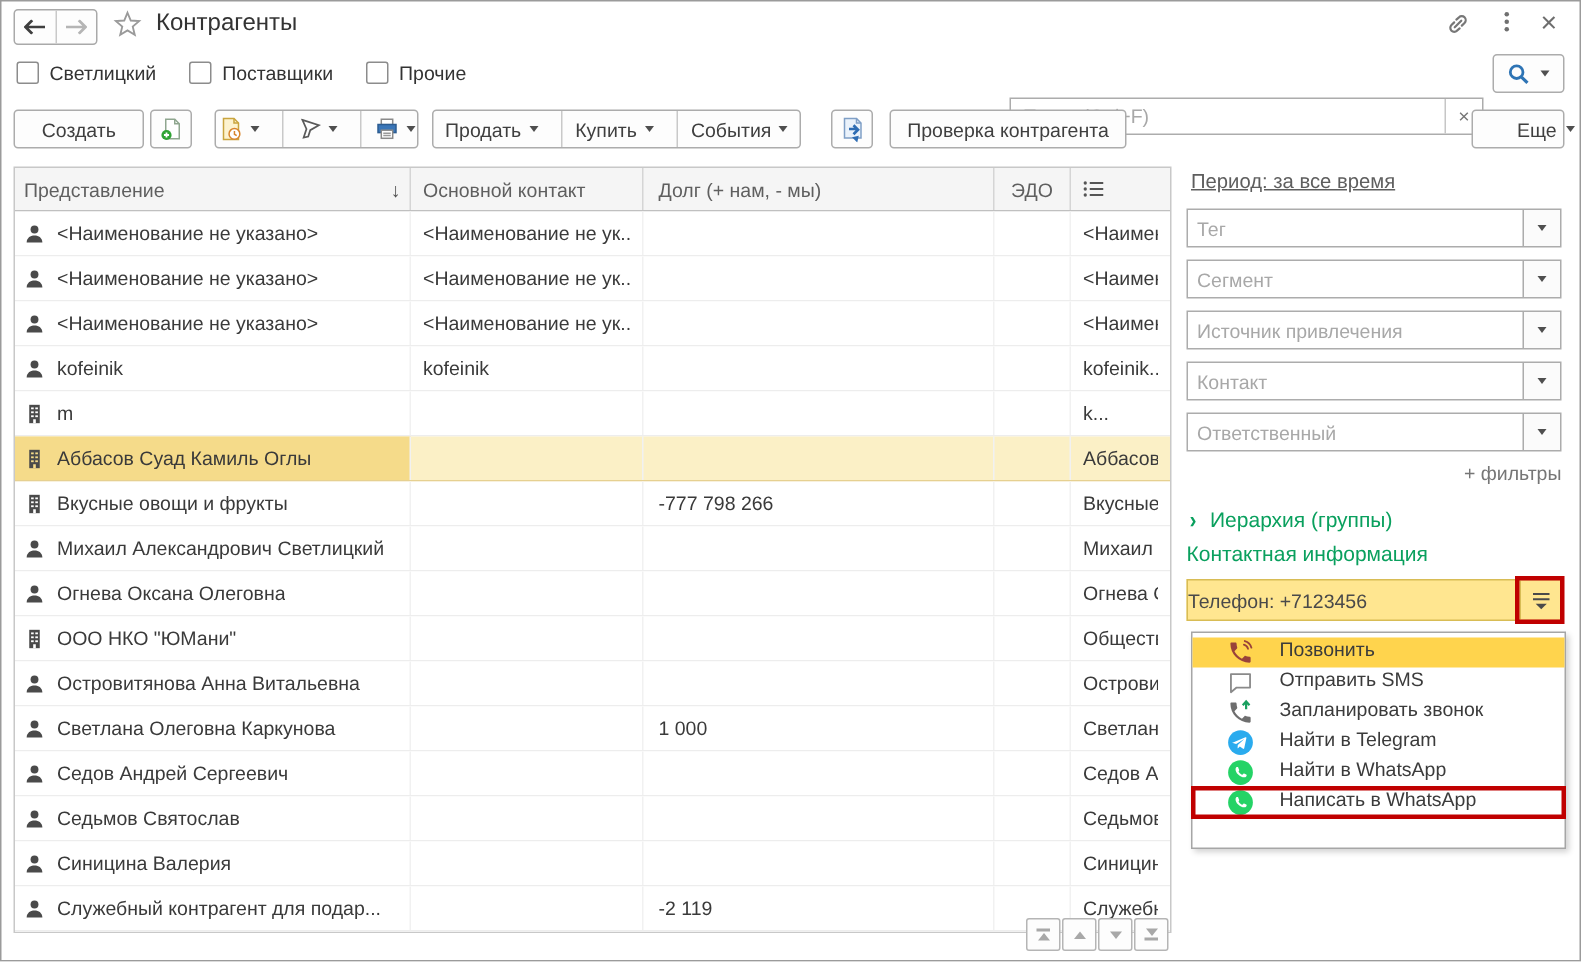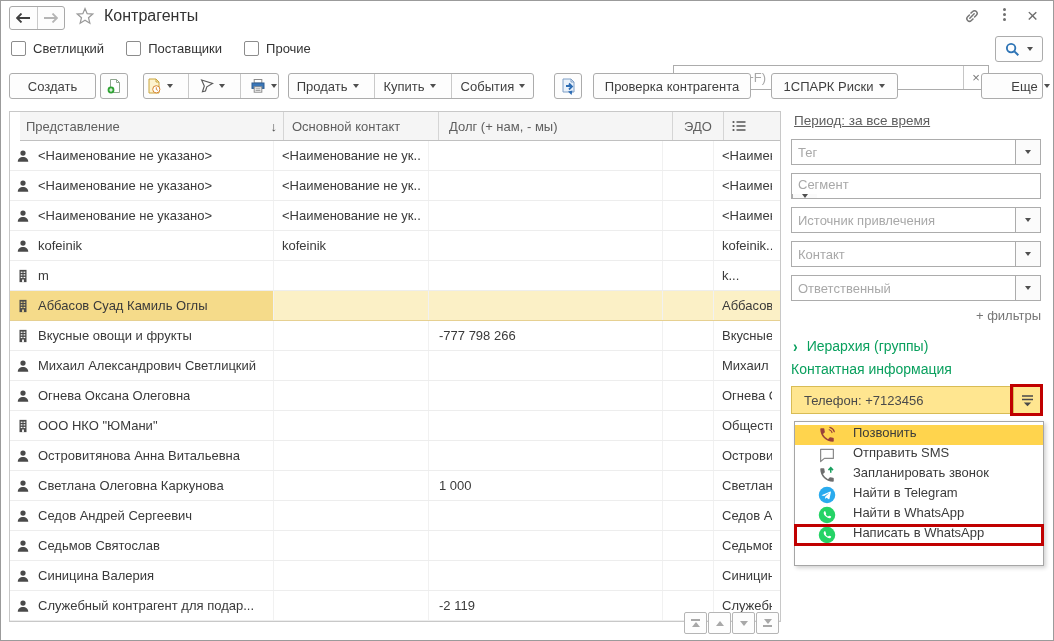--- a/index.html
+++ b/index.html
@@ -28,21 +28,21 @@
 
   
   .btn{position:absolute;top:72px;height:26px;background:#fdfdfd;border:1px solid #acacac;border-radius:3px;font-size:13px;color:#3f3f3f;display:flex;align-items:center;justify-content:center;gap:6px;box-sizing:border-box;cursor:pointer;}
   .caret{width:0;height:0;border-left:3.5px solid transparent;border-right:3.5px solid transparent;border-top:4px solid #4f4f4f;}
   .seg{display:flex;align-items:center;justify-content:center;gap:5px;height:100%;padding:0 9px;cursor:pointer;}
   .seg + .seg{border-left:1px solid #c9c9c9;}
   .btn.group{padding:0;}
 
   
   .table{position:absolute;left:8px;top:110px;width:770px;border:1px solid #c8c8c8;box-sizing:content-box;background:#fff;}
-  .thead{display:flex;height:28px;background:#f5f5f5;border-bottom:1px solid #c0c0c0;color:#5f5f5f;font-size:13px;margin-left:10px;}
+  .thead{display:flex;height:28px;background:#f5f5f5;border-bottom:1px solid #c0c0c0;color:#5f5f5f;font-size:13px;}
   .thead .cell{display:flex;align-items:center;border-right:1px solid #d5d5d5;box-sizing:border-box;padding:0 8px;cursor:pointer;}
   .thead .cell:last-child{border-right:none;}
   .trow{display:flex;height:29px;border-bottom:1px solid #ededed;font-size:13px;color:#3a3a3a;background:#fff;cursor:pointer;}
   .trow .cell{display:flex;align-items:center;border-right:1px solid #f1f1f1;box-sizing:border-box;white-space:nowrap;overflow:hidden;}
   .trow .cell:last-child{border-right:none;}
   .c1{width:264px;}.c2{width:155px;}.c3{width:234px;}.c4{width:51px;}.c5{width:66px;flex:1;}
   .cell.c1{padding:0 6px;}
   .cell.c2,.cell.c5{padding:0 8px;}
   .cell.c3{padding:0 10px;}
   .thead .c4{justify-content:center;padding:0;}
@@ -65,21 +65,21 @@
   .combo{position:absolute;left:790px;width:250px;height:26px;border:1px solid #acacac;background:#fff;display:flex;box-sizing:border-box;}
   .combo input{flex:1;border:none;outline:none;font-size:13px;color:#3f3f3f;padding:0 6px;font-family:inherit;background:transparent;min-width:0;}
   .combo input::placeholder{color:#a8a8a8;}
   .combo-btn{width:24px;border-left:1px solid #acacac;display:flex;align-items:center;justify-content:center;background:#fbfbfb;cursor:pointer;flex:none;}
   .morefilters{position:absolute;left:790px;top:307px;width:250px;text-align:right;font-size:13px;color:#767676;cursor:pointer;}
   .hierarchy{position:absolute;left:792px;top:337px;display:flex;align-items:center;gap:9px;cursor:pointer;}
   .chev{color:#0aa05e;font-size:14px;font-weight:bold;transform:scaleY(1.15);}
   .green-h{color:#0aa05e;font-size:14px;}
   .contact-title{position:absolute;left:790px;top:360px;}
   .phone-combo{position:absolute;left:790px;top:385px;width:250px;height:28px;border:1px solid #d8bc55;background:#ffe690;display:flex;box-sizing:border-box;}
-  .phone-combo input{flex:1;border:none;outline:none;background:transparent;font-size:13px;color:#4a4a4a;padding:0 12px;font-family:inherit;min-width:0;}
+  .phone-combo input{flex:1;border:none;outline:none;background:transparent;font-size:13px;color:#4a4a4a;padding:0 0;font-family:inherit;min-width:0;}
   .phone-btn{width:26px;border-left:1px solid #d8bc55;display:flex;align-items:center;justify-content:center;cursor:pointer;outline:3px solid #c00000;outline-offset:0px;background:#ffe690;flex:none;}
 
   
   .menu{position:absolute;left:793px;top:420px;width:250px;background:#fff;border:1px solid #a6a6a6;box-shadow:2px 2px 4px rgba(0,0,0,.18);padding:3px 0 20px 0;box-sizing:border-box;z-index:5;}
   .menu-item{height:20px;display:flex;align-items:flex-start;padding-left:22px;gap:17px;font-size:13px;color:#3b3b3b;cursor:pointer;}
   .menu-item.highlighted{background:#ffd44d;}
   .menu-item.annotated{outline:3px solid #c00000;outline-offset:-2px;}
   .mi-ico{width:19px;height:19px;display:flex;align-items:center;justify-content:center;flex:none;}
 </style>
 </head>
@@ -210,24 +210,20 @@
         <path d="M11 1v3h3" fill="none" stroke="#7f9fc6"></path>
         <path d="M6 8h5.5M9 5.5L12 8.5 9 11.5" stroke="#2e6db4" stroke-width="1.8" fill="none"></path>
         <path d="M8 13.5l4.5-1-1 4.5z" fill="#2e6db4"></path>
       </svg>
   </div>
 
   <div class="btn" style="left:592px;width:158px;">
     <span>Проверка контрагента</span>
   </div>
 
-  <div class="btn" style="left:770px;width:127px;">
-    <span>1СПАРК Риски</span>
-    <span class="caret"></span>
-  </div>
 
   <div class="btn" style="left:980px;width:62px;padding-left:37px;">
     <span>Еще</span>
     <span class="caret"></span>
   </div>
 
   <div class="table">
     <div class="thead">
       <div class="cell c1">
         <span>Представление</span>
@@ -644,21 +640,21 @@
   </div>
 
   <div class="period">Период: за все время</div>
 
   <div class="combo" style="top:138px;">
     <input type="text" placeholder="Тег" style="">
     <div class="combo-btn">
         <span class="caret"></span>
       </div>
   </div>
-  <div class="combo" style="top:172px;flex-direction:column;">
+  <div class="combo" style="top:172px;">
     <input type="text" placeholder="Сегмент" style="">
     <div class="combo-btn">
         <span class="caret"></span>
       </div>
   </div>
   <div class="combo" style="top:206px;">
     <input type="text" placeholder="Источник привлечения" style="">
     <div class="combo-btn">
         <span class="caret"></span>
       </div>

